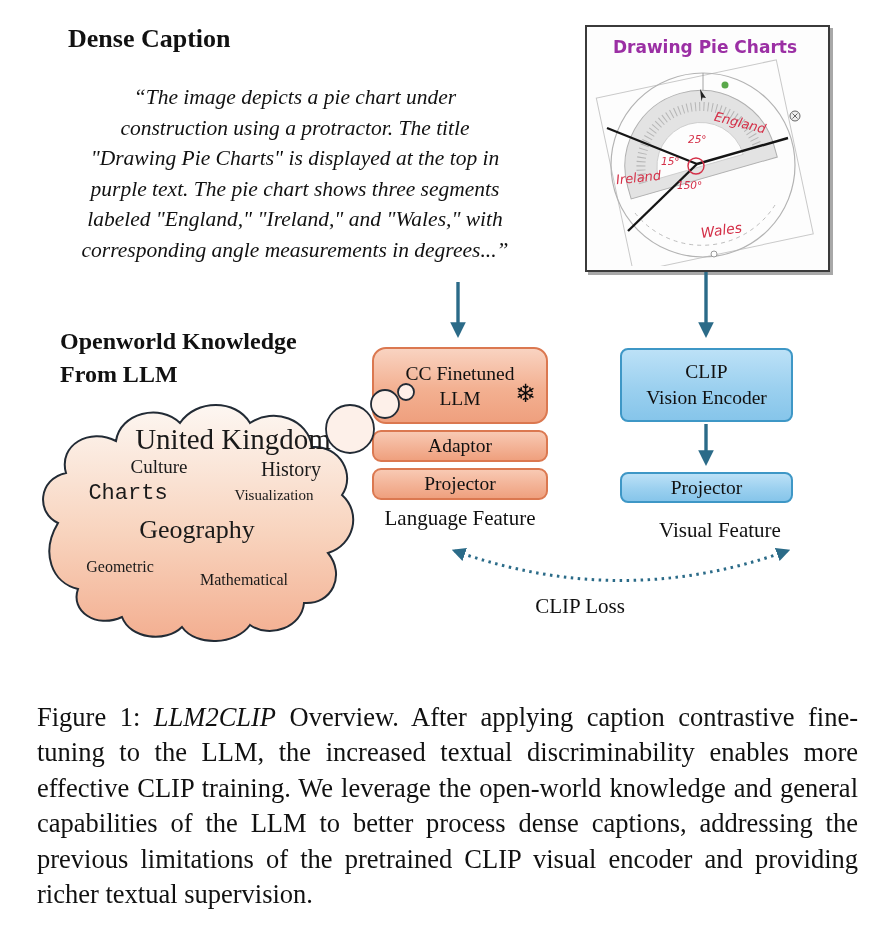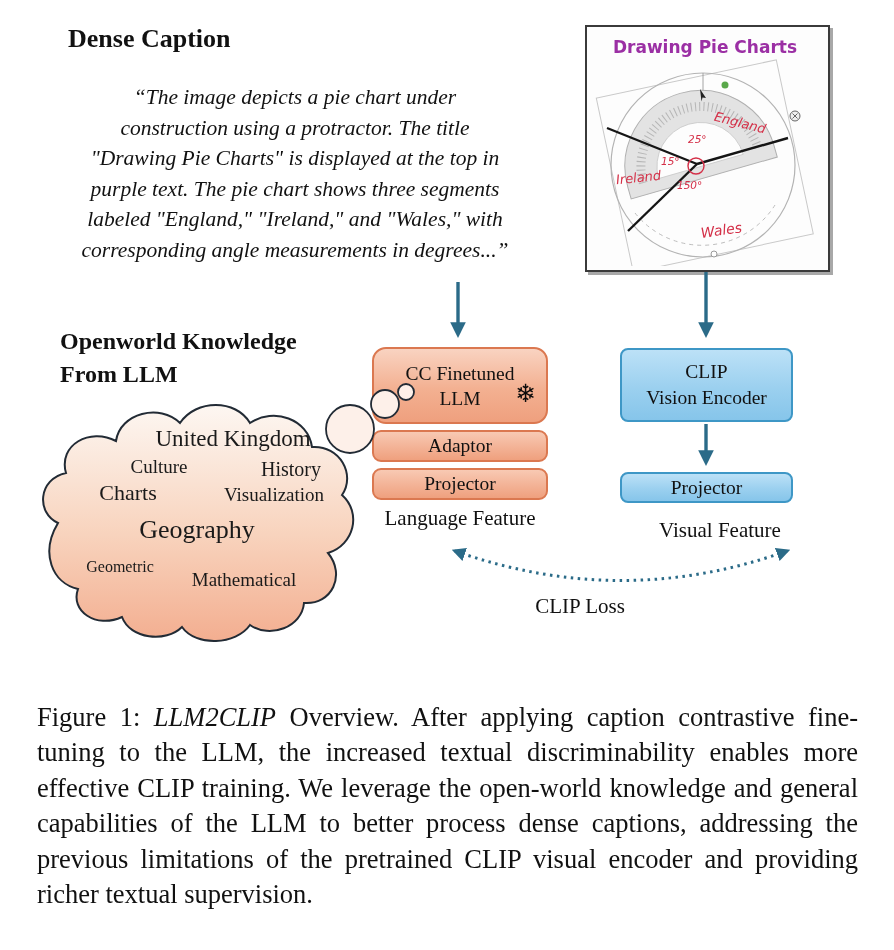--- a/index.html
+++ b/index.html
@@ -143,28 +143,28 @@
                C 246 24, 280 36, 284 64
                C 312 62, 328 92, 314 112
                C 334 130, 326 162, 300 170
                C 318 192, 304 222, 276 220
                C 274 244, 242 256, 222 242
                C 208 262, 168 264, 154 244
                C 138 260, 102 256, 94 234
                C 68 246, 42 228, 50 206
                C 24 200, 12 170, 30 140 Z" fill="url(#cg)" stroke="#222b35" stroke-width="2"></path>
     </svg>
-    <span class="cloud-word" style="left:205px;top:56px;font-size:23px;">United Kingdom</span>
+    <span class="cloud-word" style="left:205px;top:56px;font-size:29px;">United Kingdom</span>
     <span class="cloud-word" style="left:131px;top:84px;font-size:19px;">Culture</span>
     <span class="cloud-word" style="left:263px;top:86px;font-size:20px;">History</span>
-    <span class="cloud-word" style="left:100px;top:110px;font-size:22px;">Charts</span>
-    <span class="cloud-word" style="left:246px;top:112px;font-size:19px;">Visualization</span>
+    <span class="cloud-word" style="left:100px;top:110px;font-size:22px;font-family:Liberation Mono, monospace;">Charts</span>
+    <span class="cloud-word" style="left:246px;top:112px;font-size:15px;">Visualization</span>
     <span class="cloud-word" style="left:169px;top:147px;font-size:26px;">Geography</span>
     <span class="cloud-word" style="left:92px;top:184px;font-size:16px;">Geometric</span>
-    <span class="cloud-word" style="left:216px;top:197px;font-size:19px;">Mathematical</span>
+    <span class="cloud-word" style="left:216px;top:197px;font-size:16px;">Mathematical</span>
   </div>
 
   <div class="box orange small adaptor-box">Adaptor</div>
   <div class="box orange llm-box">
     <div>
       <div>CC Finetuned</div>
       <div>LLM</div>
     </div>
     <span class="snowflake">❄</span>
   </div>

